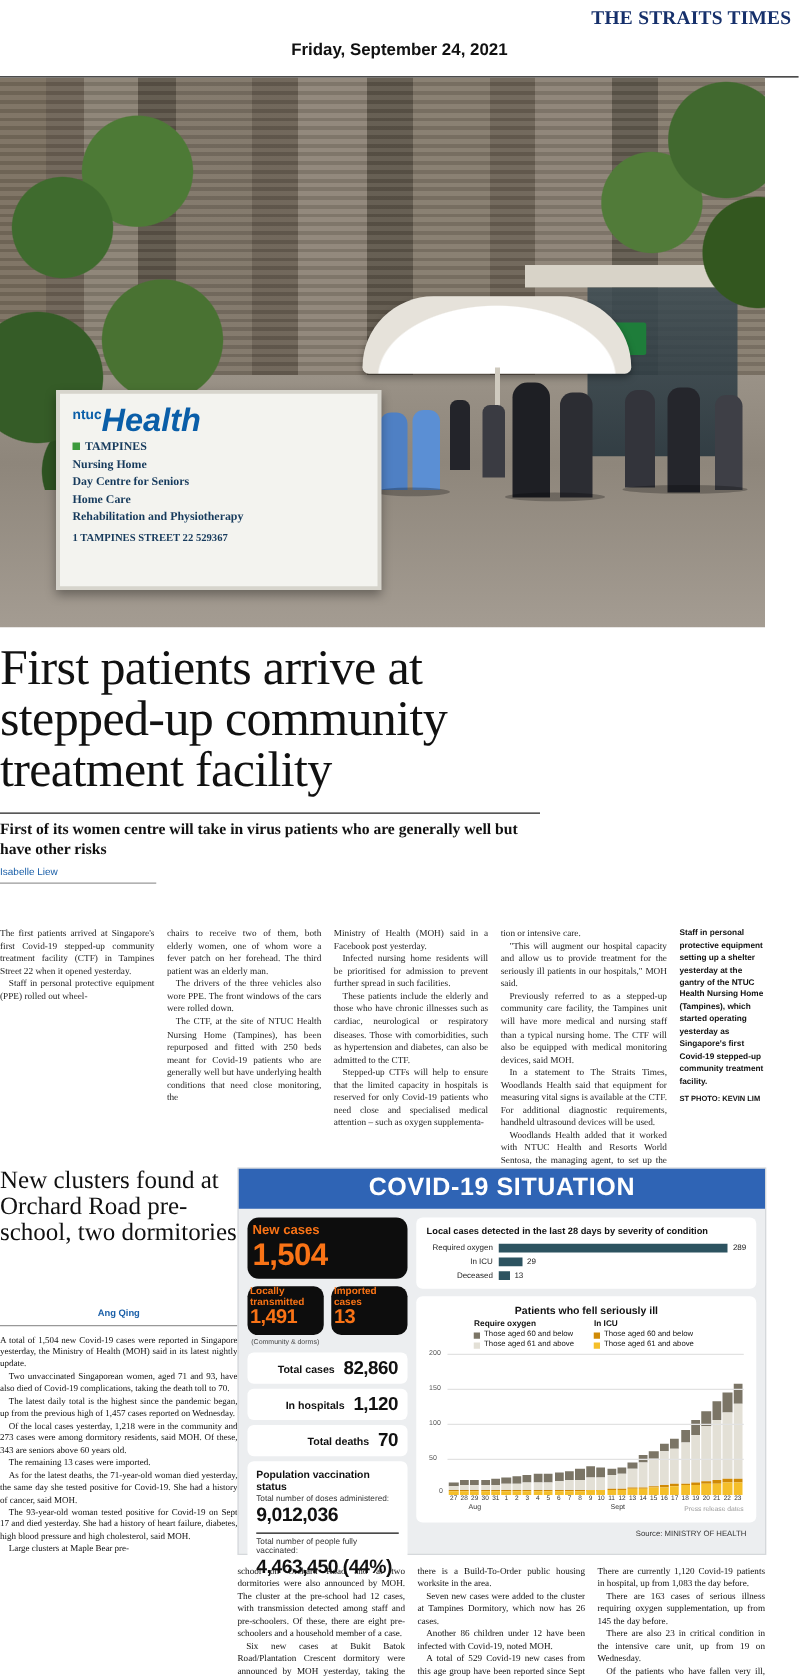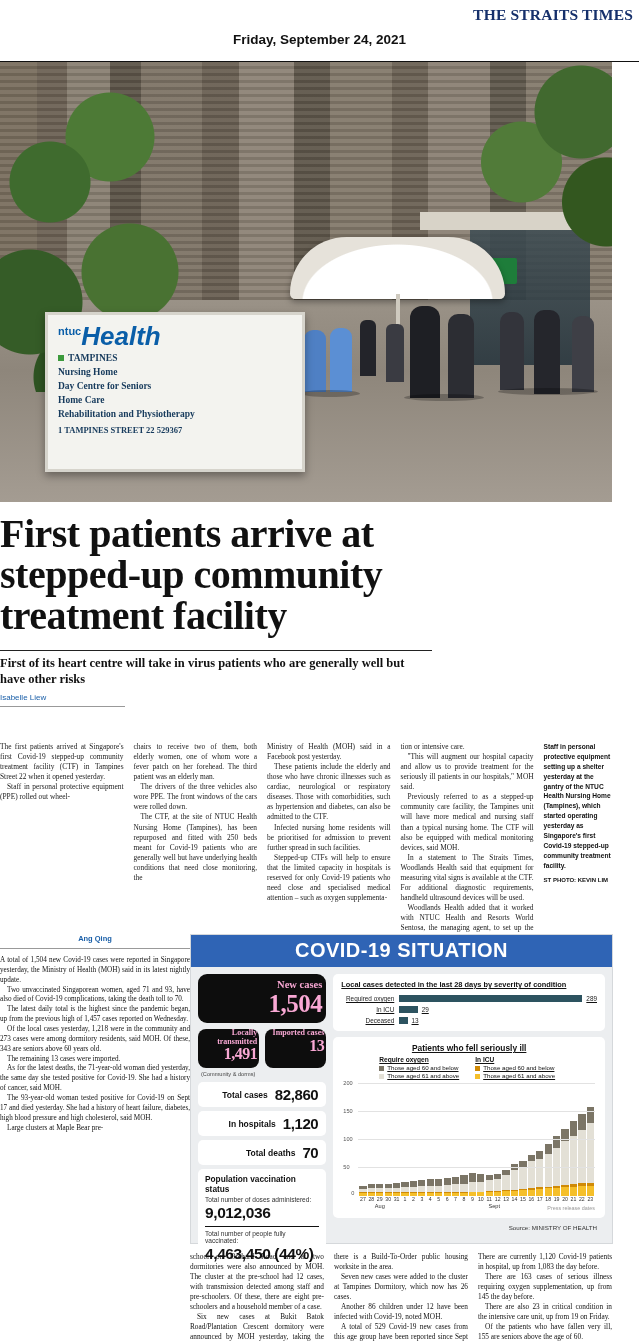--- a/index.html
+++ b/index.html
@@ -101,21 +101,21 @@
   .right-rail {
     position:absolute; left:613px; top:0; width:26px; bottom:0;
     border-left:1px dotted #999;
     padding-left:3px; overflow:hidden;
   }
 
   
   .story1 { position:absolute; left:0; top:452px; width:612px; }
   .hl-main {
     font-family:"Liberation Serif", serif;
-    font-weight:bold;
+    font-weight:normal;
     font-size:40px; line-height:1.02;
     letter-spacing:-.5px;
     margin:0 0 6px 0;
     width:432px;
   }
   .subhead-rule { width:432px; border-top:1px solid #222; margin:14px 0 5px; }
   .hl-sub {
     font-family:"Liberation Serif", serif;
     font-weight:bold; font-size:12.5px; line-height:1.22;
     width:432px; margin:0 0 6px;
@@ -162,22 +162,22 @@
   }
   .info-title {
     background:#2f64b5; color:#fff; text-align:center;
     font-family:"Liberation Sans", sans-serif; font-weight:bold;
     font-size:20px; letter-spacing:.5px; padding:4px 0 5px;
   }
   .info-body { display:flex; padding:7px 7px 5px 7px; gap:7px; }
 
   
   .stats { width:135px; }
-  .blk { background:#0d0d0d; color:#f9a8d4; border-radius:9px; text-align:right;
-         font-family:Liberation Serif, serif; padding:5px 4px 6px; }
+  .blk { background:#0d0d0d; color:#f97316; border-radius:9px; text-align:left;
+         font-family:Liberation Sans, sans-serif; padding:5px 4px 6px; }
   .blk .lbl { font-size:10.5px; font-weight:bold; line-height:1.1; }
   .blk .val { font-size:25px; font-weight:bold; line-height:1.05; letter-spacing:-.5px;}
   .blk-row { display:flex; gap:6px; margin-top:6px; }
   .blk-sm { flex:1; border-radius:8px; padding:0 2px 5px; }
   .blk-sm .lbl { font-size:8px; }
   .blk-sm .val { font-size:16px; }
   .note { font-family:"Liberation Sans", sans-serif; font-size:5.6px;
           color:#444; margin:3px 0 5px 3px; }
   .wrow { background:#fff; border-radius:5px; display:flex; align-items:center;
           justify-content:flex-end; gap:7px; padding:4px 8px; margin-bottom:4px; }
@@ -186,21 +186,21 @@
              letter-spacing:-.4px; }
   .vax { background:#fff; border-radius:5px; padding:5px 7px 6px; margin-top:2px; }
   .vax .h { font-family:"Liberation Sans", sans-serif; font-weight:bold; font-size:8.3px; }
   .vax .s { font-family:"Liberation Sans", sans-serif; font-size:6.6px; color:#333; margin-top:2px;}
   .vax .n { font-family:"Liberation Sans", sans-serif; font-weight:bold; font-size:15.5px;
             letter-spacing:-.4px; margin-top:1px; }
   .vax hr { border:0; border-top:1px solid #111; margin:4px 0 3px; }
 
   
   .charts { flex:1; display:flex; flex-direction:column; gap:6px; }
-  .card { background:#fff; border-radius:5px; padding:6px 8px 7px;text-decoration:underline; }
+  .card { background:#fff; border-radius:5px; padding:6px 8px 7px; }
   .card-h { font-family:"Liberation Sans", sans-serif; font-weight:bold;
             font-size:7.4px; color:#111; margin-bottom:6px; }
   .card-h.ctr { text-align:center; font-size:8.4px; margin-bottom:3px; }
 
   
   .sev { display:grid; grid-template-columns:58px 1fr; row-gap:4px; align-items:center; }
   .sev .lab { font-family:"Liberation Sans", sans-serif; font-size:6.4px;
               text-align:right; padding-right:5px; color:#222; }
   .sev .barwrap { display:flex; align-items:center; gap:4px; }
   .sev .bar { height:6.5px; background:#2d5360; }
@@ -287,58 +287,59 @@
 
   <div class="right-rail">
     
     
     
   </div>
 
   <div class="story1">
     <h1 class="hl-main">First patients arrive at stepped-up community treatment facility</h1>
     <div class="subhead-rule"></div>
-    <div class="hl-sub">First of its heart centre will take in virus patients who are generally well but have other risks</div>
+    <div class="hl-sub">First of its women centre will take in virus patients who are generally well but have other risks</div>
     <div class="byline">Isabelle Liew</div>
     <div class="byline-rule"></div>
 
     <div class="cols3">
       <div class="col">
         <p>The first patients arrived at Singapore's first Covid-19 stepped-up community treatment facility (CTF) in Tampines Street 22 when it opened yesterday.</p>
         <p>Staff in personal protective equipment (PPE) rolled out wheel-</p>
       </div>
       <div class="col">
         <p>chairs to receive two of them, both elderly women, one of whom wore a fever patch on her forehead. The third patient was an elderly man.</p>
         <p>The drivers of the three vehicles also wore PPE. The front windows of the cars were rolled down.</p>
         <p>The CTF, at the site of NTUC Health Nursing Home (Tampines), has been repurposed and fitted with 250 beds meant for Covid-19 patients who are generally well but have underlying health conditions that need close monitoring, the</p>
       </div>
       <div class="col">
         <p>Ministry of Health (MOH) said in a Facebook post yesterday.</p>
+        <p>Infected nursing home residents will be prioritised for admission to prevent further spread in such facilities.</p>
         <p>These patients include the elderly and those who have chronic illnesses such as cardiac, neurological or respiratory diseases. Those with comorbidities, such as hypertension and diabetes, can also be admitted to the CTF.</p>
-        <p>Infected nursing home residents will be prioritised for admission to prevent further spread in such facilities.</p>
         <p>Stepped-up CTFs will help to ensure that the limited capacity in hospitals is reserved for only Covid-19 patients who need close and specialised medical attention – such as oxygen supplementa-</p>
       </div>
       <div class="col colw">
         <p>tion or intensive care.</p>
         <p>"This will augment our hospital capacity and allow us to provide treatment for the seriously ill patients in our hospitals," MOH said.</p>
         <p>Previously referred to as a stepped-up community care facility, the Tampines unit will have more medical and nursing staff than a typical nursing home. The CTF will also be equipped with medical monitoring devices, said MOH.</p>
         <p>In a statement to The Straits Times, Woodlands Health said that equipment for measuring vital signs is available at the CTF. For additional diagnostic requirements, handheld ultrasound devices will be used.</p>
         <p>Woodlands Health added that it worked with NTUC Health and Resorts World Sentosa, the managing agent, to set up the facility.</p>
         <p>Existing residents at the NTUC Health Nursing Home have been transferred to other branches.</p>
         <p>Several other community care facilities (CCF) have a proportion of their beds converted to stepped-up types, such as by adding medical monitoring devices. For instance, the CCF at the Singapore Expo's Connect@Changi, which is run by Raffles Medical, will have 50 such beds by today.</p>
         <div class="email">iliew@sph.com.sg</div>
       </div>
       <div class="caption">
         <span>Staff in personal protective equipment setting up a shelter yesterday at the gantry of the NTUC Health Nursing Home (Tampines), which started operating yesterday as Singapore's first Covid-19 stepped-up community treatment facility.</span>
         <span class="cred">ST PHOTO: KEVIN LIM</span>
       </div>
     </div>
   </div>
 
   <div class="story2">
+    <h2 class="hl2">New clusters found at Orchard Road pre-school, two dormitories</h2>
     <div class="byline2">Ang Qing</div>
     <div class="byline2-rule"></div>
     <div class="body">
       <p>A total of 1,504 new Covid-19 cases were reported in Singapore yesterday, the Ministry of Health (MOH) said in its latest nightly update.</p>
       <p>Two unvaccinated Singaporean women, aged 71 and 93, have also died of Covid-19 complications, taking the death toll to 70.</p>
       <p>The latest daily total is the highest since the pandemic began, up from the previous high of 1,457 cases reported on Wednesday.</p>
       <p>Of the local cases yesterday, 1,218 were in the community and 273 cases were among dormitory residents, said MOH. Of these, 343 are seniors above 60 years old.</p>
       <p>The remaining 13 cases were imported.</p>
       <p>As for the latest deaths, the 71-year-old woman died yesterday, the same day she tested positive for Covid-19. She had a history of cancer, said MOH.</p>
       <p>The 93-year-old woman tested positive for Covid-19 on Sept 17 and died yesterday. She had a history of heart failure, diabetes, high blood pressure and high cholesterol, said MOH.</p>
@@ -673,19 +674,19 @@
     <div class="bcol">
       <p>there is a Build-To-Order public housing worksite in the area.</p>
       <p>Seven new cases were added to the cluster at Tampines Dormitory, which now has 26 cases.</p>
       <p>Another 86 children under 12 have been infected with Covid-19, noted MOH.</p>
       <p>A total of 529 Covid-19 new cases from this age group have been reported since Sept 16.</p>
 
     </div>
     <div class="bcol">
       <p>There are currently 1,120 Covid-19 patients in hospital, up from 1,083 the day before.</p>
       <p>There are 163 cases of serious illness requiring oxygen supplementation, up from 145 the day before.</p>
-      <p>There are also 23 in critical condition in the intensive care unit, up from 19 on Friday.</p>
+      <p>There are also 23 in critical condition in the intensive care unit, up from 19 on Wednesday.</p>
       <p>Of the patients who have fallen very ill, 155 are seniors above the age of 60.</p>
 
     </div>
   </div>
 
 </div>
 
 </body></html>

